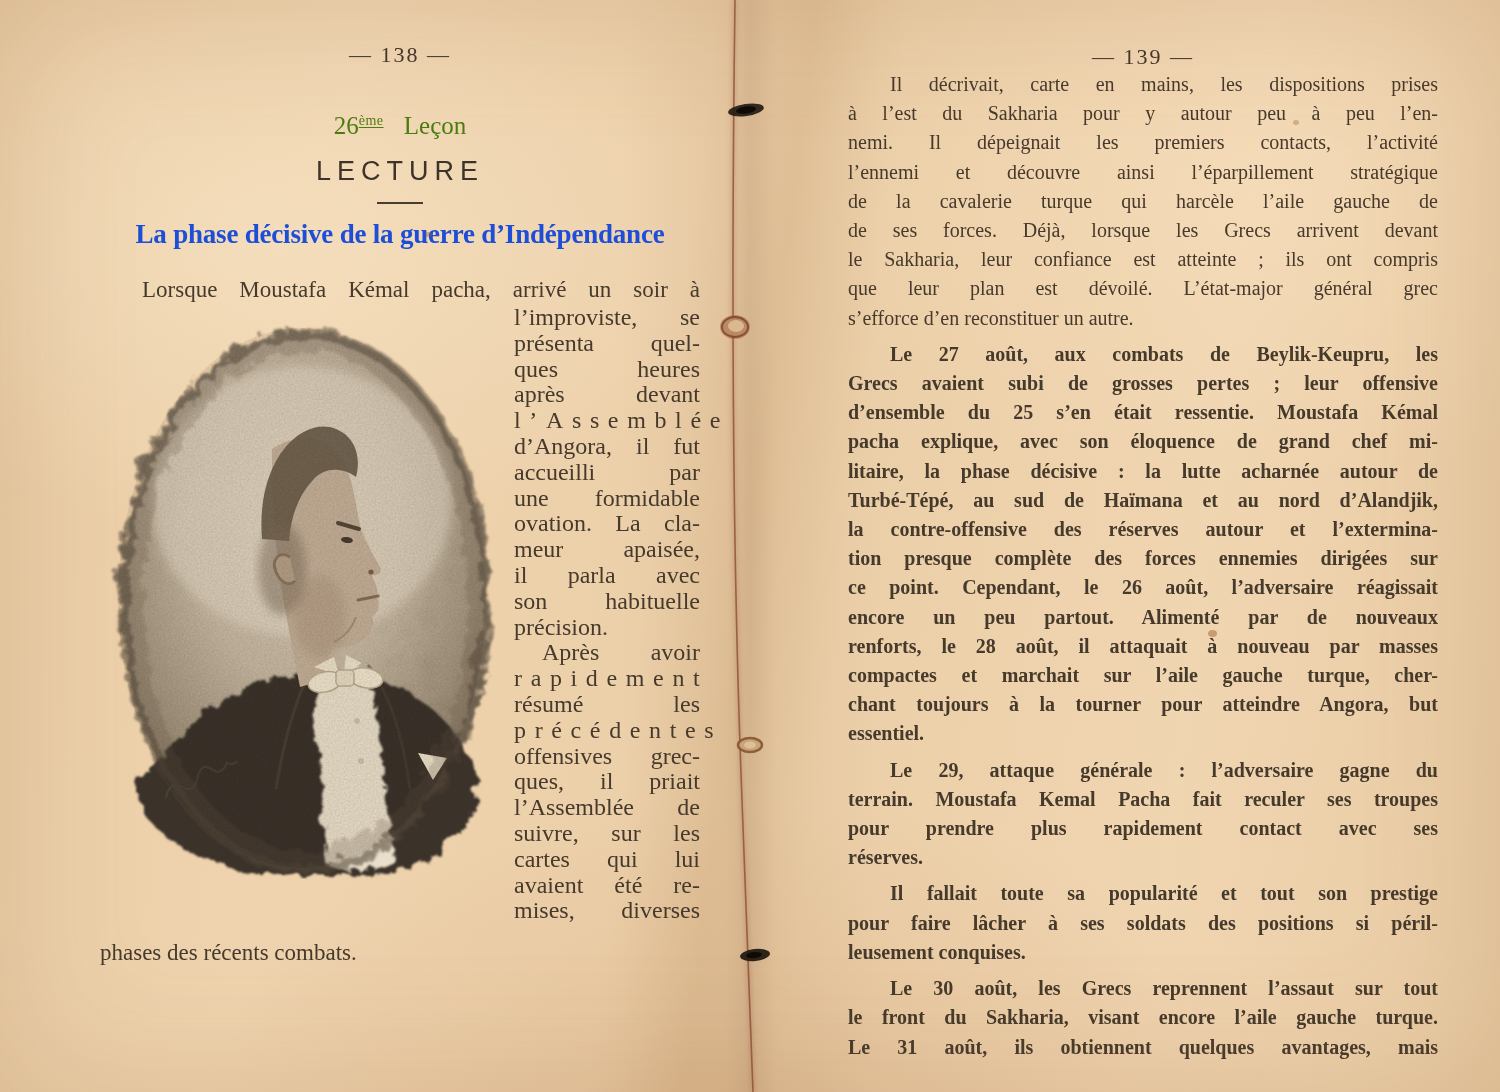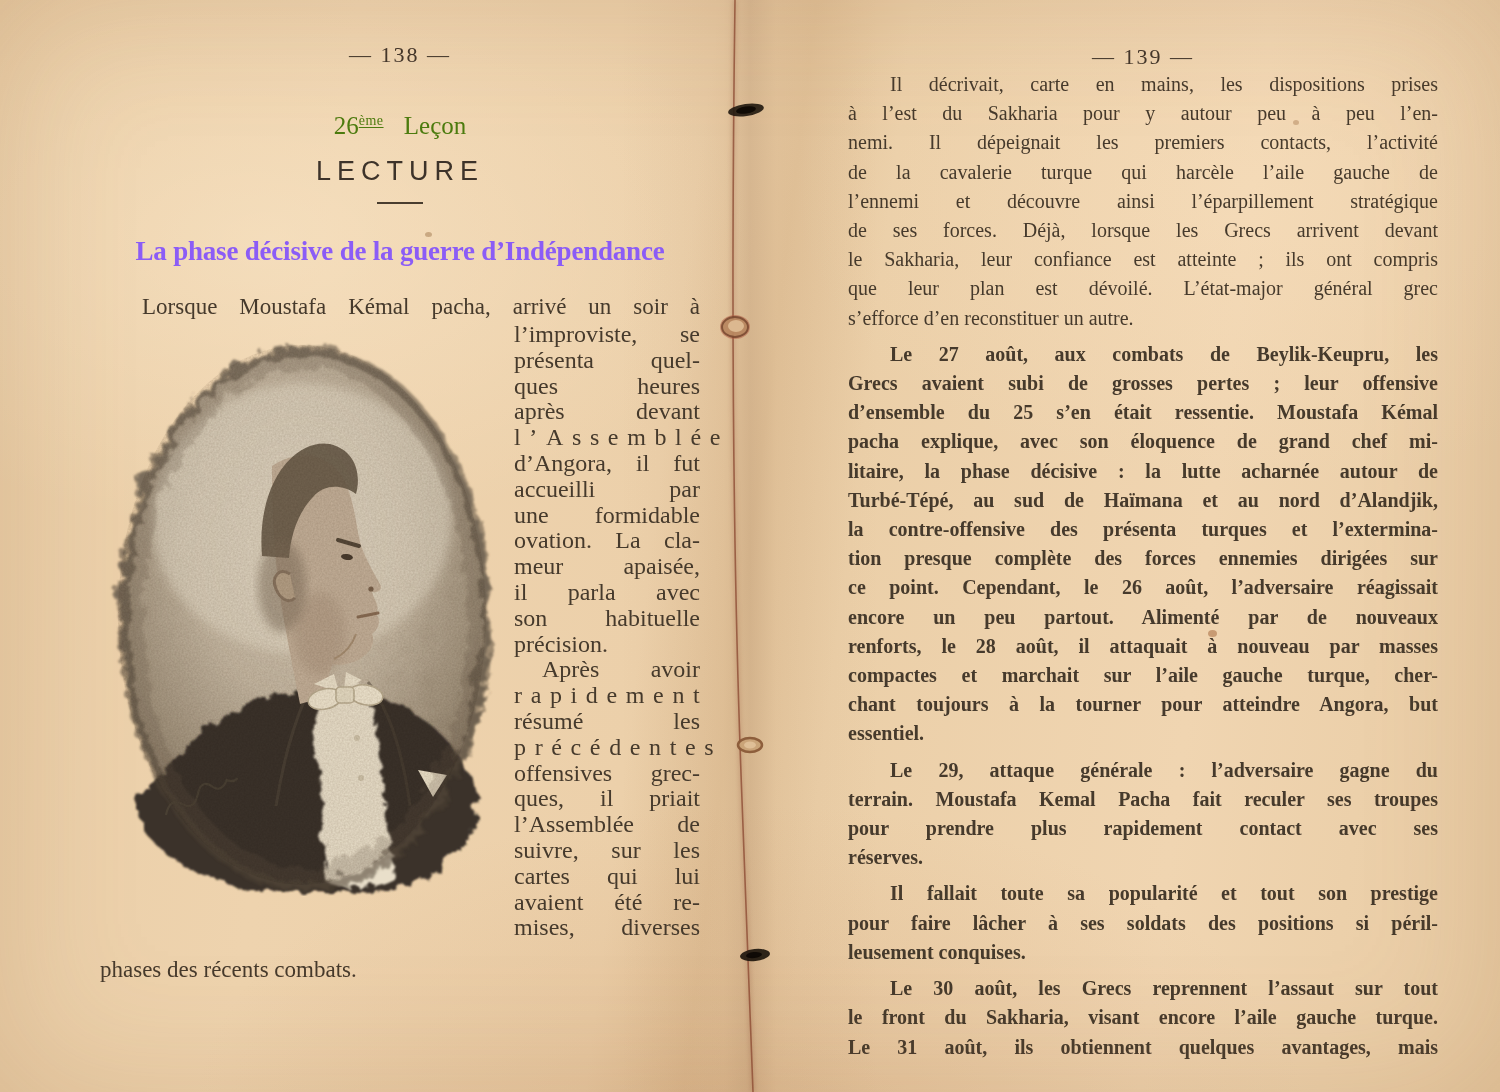--- a/index.html
+++ b/index.html
@@ -24,22 +24,22 @@
   .page.right .pagenum{margin-top:44px;}
 
   .lesson{margin-top:44px;text-align:center;font-size:25px;color:#4d7c0f;}
   .lesson sup{font-size:14px;text-decoration:underline;text-underline-offset:2px;letter-spacing:.5px;}
   .lesson .lw{margin-left:14px;}
 
   .lecture{margin-top:16px;text-align:center;font-family:"Liberation Sans","DejaVu Sans",sans-serif;
     font-size:27px;letter-spacing:6px;font-weight:500;color:#3d332a;}
   .rule{width:46px;height:2px;background:#493d2f;margin:15px auto 0;}
 
-  .title{margin-top:32px;text-align:center;font-weight:bold;font-size:27px;white-space:nowrap;
-    letter-spacing:-.2px;color:#8b5cf6;}
+  .title{margin-top:15px;text-align:center;font-weight:bold;font-size:27px;white-space:nowrap;
+    letter-spacing:-.2px;color:#1d4ed8;}
 
   .line{text-align:justify;text-align-last:justify;}
   .endline{text-align-last:left;}
   .indent{text-indent:42px;}
   .spread{letter-spacing:.36em;}
 
   .intro{margin-top:25px;font-size:23px;line-height:30px;}
   .wrap-row{position:relative;}
   .portrait{position:absolute;left:6px;top:12px;}
   .wrap-col{margin-left:414px;width:186px;font-size:24px;line-height:25.8px;}
@@ -175,35 +175,35 @@
   <div class="closing line endline">phases des récents combats.</div>
 </div>
 
 <div class="page right">
   <div class="pagenum">— 139 —</div>
 
   <div class="para">
       <div class="line indent">Il décrivait, carte en mains, les dispositions prises</div>
       <div class="line">à l’est du Sakharia pour y autour peu à peu l’en-</div>
       <div class="line">nemi. Il dépeignait les premiers contacts, l’activité</div>
+      <div class="line">l’ennemi et découvre ainsi l’éparpillement stratégique</div>
       <div class="line">de la cavalerie turque qui harcèle l’aile gauche de</div>
-      <div class="line">l’ennemi et découvre ainsi l’éparpillement stratégique</div>
       <div class="line">de ses forces. Déjà, lorsque les Grecs arrivent devant</div>
       <div class="line">le Sakharia, leur confiance est atteinte ; ils ont compris</div>
       <div class="line">que leur plan est dévoilé. L’état-major général grec</div>
       <div class="line endline">s’efforce d’en reconstituer un autre.</div>
     </div>
   <div class="para">
       <div class="line indent">Le 27 août, aux combats de Beylik-Keupru, les</div>
       <div class="line">Grecs avaient subi de grosses pertes ; leur offensive</div>
       <div class="line">d’ensemble du 25 s’en était ressentie. Moustafa Kémal</div>
       <div class="line">pacha explique, avec son éloquence de grand chef mi-</div>
       <div class="line">litaire, la phase décisive : la lutte acharnée autour de</div>
       <div class="line">Turbé-Tépé, au sud de Haïmana et au nord d’Alandjik,</div>
-      <div class="line">la contre-offensive des présenta turques et l’extermina-</div>
+      <div class="line">la contre-offensive des réserves autour et l’extermina-</div>
       <div class="line">tion presque complète des forces ennemies dirigées sur</div>
       <div class="line">ce point. Cependant, le 26 août, l’adversaire réagissait</div>
       <div class="line">encore un peu partout. Alimenté par de nouveaux</div>
       <div class="line">renforts, le 28 août, il attaquait à nouveau par masses</div>
       <div class="line">compactes et marchait sur l’aile gauche turque, cher-</div>
       <div class="line">chant toujours à la tourner pour atteindre Angora, but</div>
       <div class="line endline">essentiel.</div>
     </div>
   <div class="para">
       <div class="line indent">Le 29, attaque générale : l’adversaire gagne du</div>

